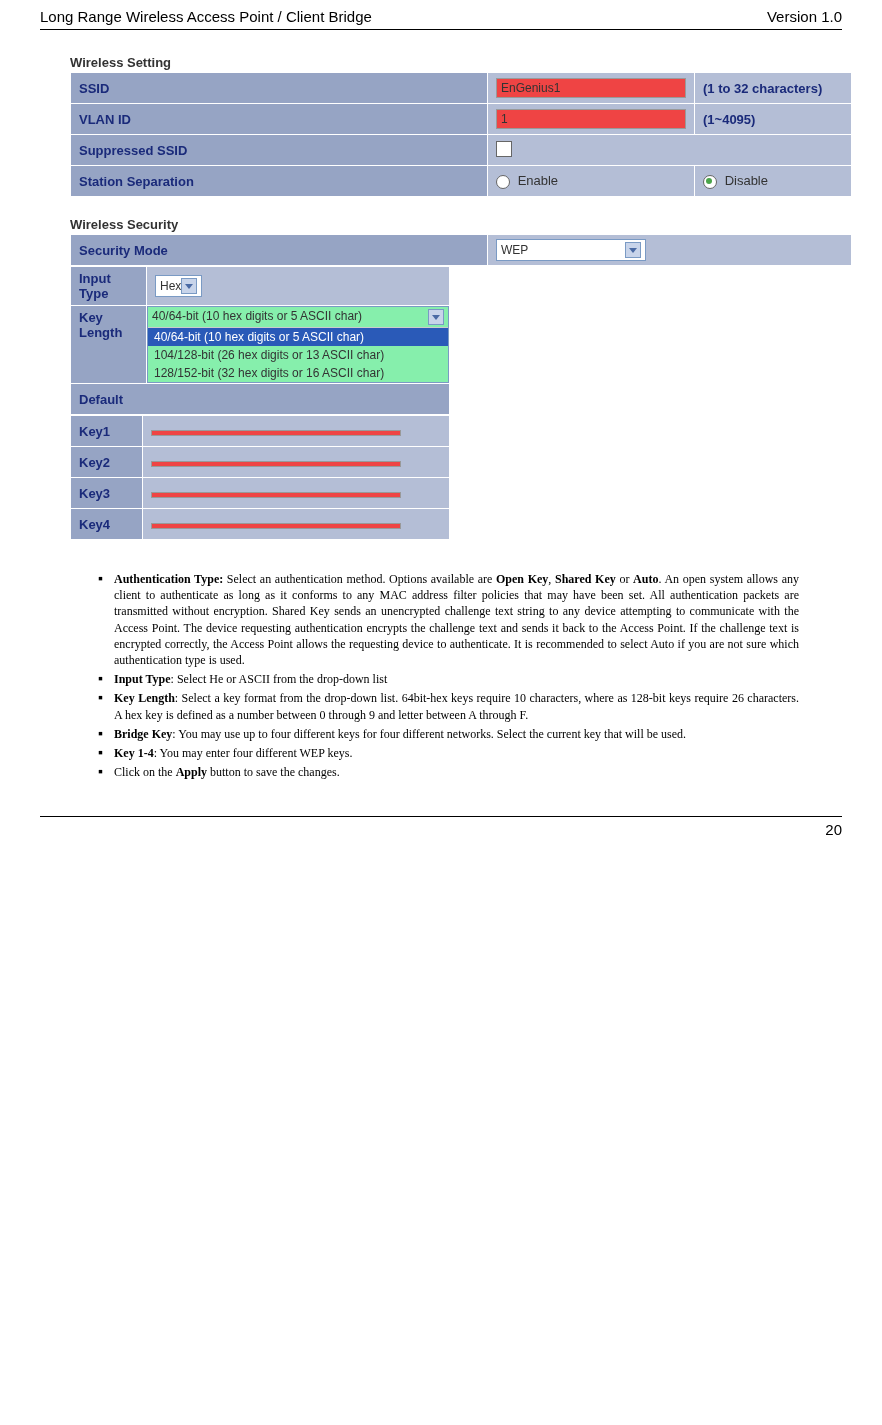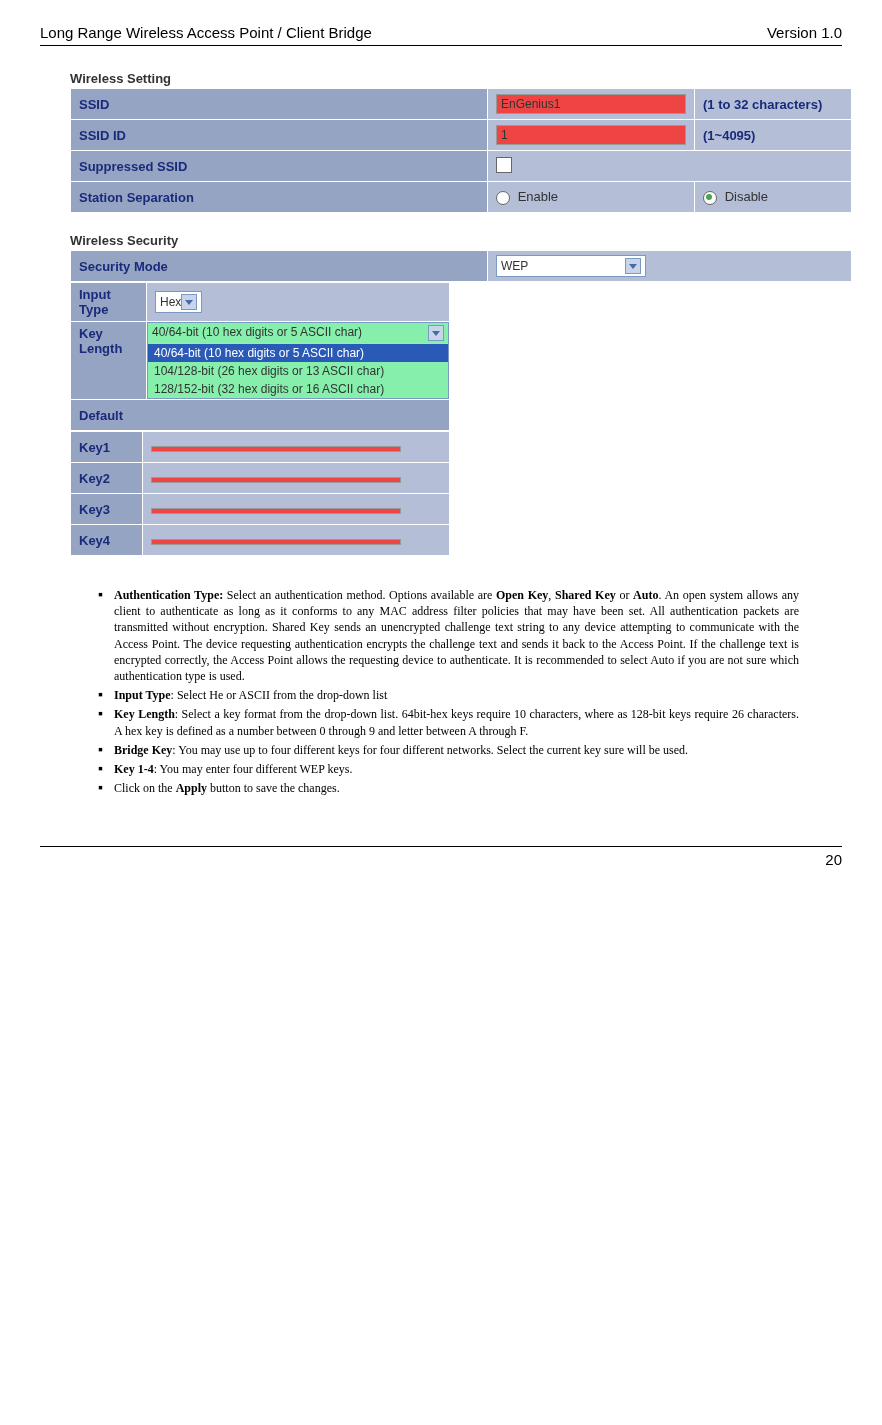--- a/index.html
+++ b/index.html
@@ -3,21 +3,21 @@
 <meta charset="utf-8">
 <style>
   body {
     font-family: Arial, sans-serif;
     margin: 0;
     padding: 0;
     background: #fff;
     width: 882px;
   }
   .page {
-    padding: 24px 40px;
+    padding: 8px 40px;
     box-sizing: border-box;
   }
   .header-row {
     display: flex;
     justify-content: space-between;
     font-size: 15px;
     padding-bottom: 4px;
     border-bottom: 1px solid #000;
     margin-bottom: 25px;
   }
@@ -128,21 +128,21 @@
   .bullets {
     font-family: Liberation Serif, serif;
     font-size: 12px;
     line-height: 1.35;
     text-align: justify;
     margin: 0 43px 0 30px;
   }
   .bullets li::marker { content: "▪  "; font-size: 14px; }
   .bullets li { padding-left: 4px; margin-bottom: 2px; }
   .footer {
-    margin-top: 50px;
+    margin-top: 36px;
     border-top: 1px solid #000;
     text-align: right;
     font-size: 15px;
     padding-top: 4px;
   }
   .hint { font-weight: normal; }
   .key-row td:first-child { width: 55px; }
   .key-input { width: 240px; }
 </style>
 </head>
@@ -159,21 +159,21 @@
     <table class="config-table">
       <tbody>
           <tr>
         <td style="width:400px">SSID</td>
         <td class="value-cell" style="width:190px">
           <span class="text-input">EnGenius1</span>
         </td>
         <td class="value-cell"><span class="hint" style="color:#1a2a7a;font-weight:bold">(1 to 32 characters)</span></td>
       </tr>
       <tr>
-        <td>SSID ID</td>
+        <td>VLAN ID</td>
         <td class="value-cell">
           <span class="text-input">1</span>
         </td>
         <td class="value-cell"><span class="hint" style="color:#1a2a7a;font-weight:bold">(1~4095)</span></td>
       </tr>
       <tr>
         <td>Suppressed SSID</td>
         <td class="value-cell" colspan="2">
           <span class="checkbox-fake"></span>
         </td>
@@ -265,21 +265,21 @@
     <li>
       <b>Authentication Type:</b><span> Select an authentication method. Options available are </span><b>Open Key</b><span>, </span><b>Shared Key</b><span> or </span><b>Auto</b><span>. An open system allows any client to authenticate as long as it conforms to any MAC address filter policies that may have been set. All authentication packets are transmitted without encryption. Shared Key sends an unencrypted challenge text string to any device attempting to communicate with the Access Point. The device requesting authentication encrypts the challenge text and sends it back to the Access Point. If the challenge text is encrypted correctly, the Access Point allows the requesting device to authenticate. It is recommended to select Auto if you are not sure which authentication type is used.</span>
     </li>
     <li>
       <b>Input Type</b><span>: Select He or ASCII from the drop-down list</span>
     </li>
     <li>
       <b>Key Length</b><span>: Select a key format from the drop-down list. 64bit-hex keys require 10 characters, where as 128-bit keys require 26 characters. A hex key is defined as a number between 0 through 9 and letter between A through F.</span>
     </li>
     <li>
-      <b>Bridge Key</b><span>: You may use up to four different keys for four different networks. Select the current key sure will be used.</span>
+      <b>Bridge Key</b><span>: You may use up to four different keys for four different networks. Select the current key that will be used.</span>
     </li>
     <li>
       <b>Key 1-4</b><span>: You may enter four different WEP keys.</span>
     </li>
     <li>
       <span>Click on the </span><b>Apply</b><span> button to save the changes.</span>
     </li>
   </ul>
 
   <div class="footer">

